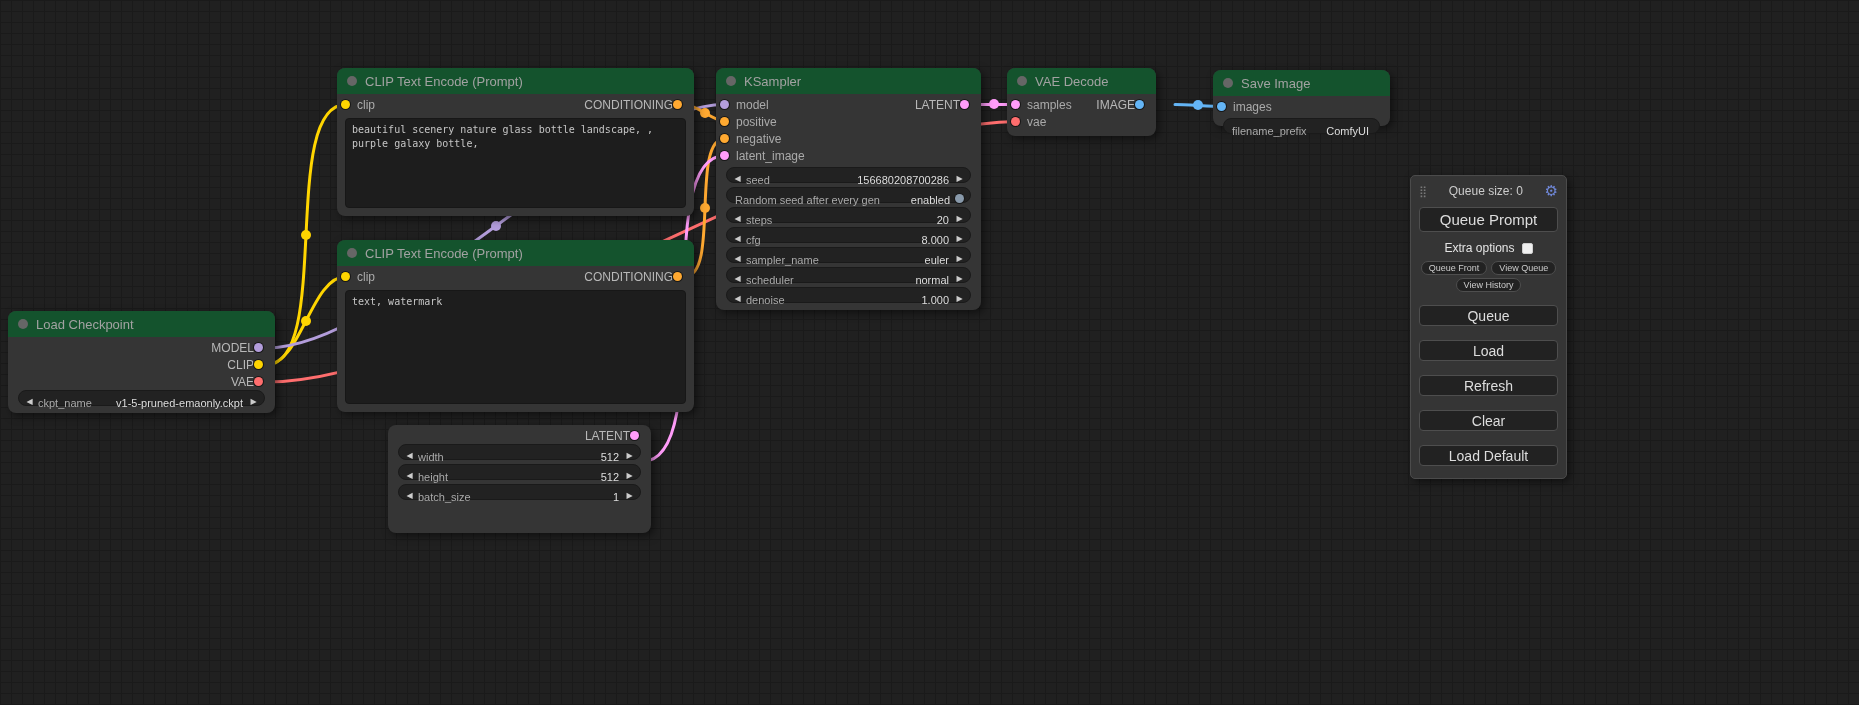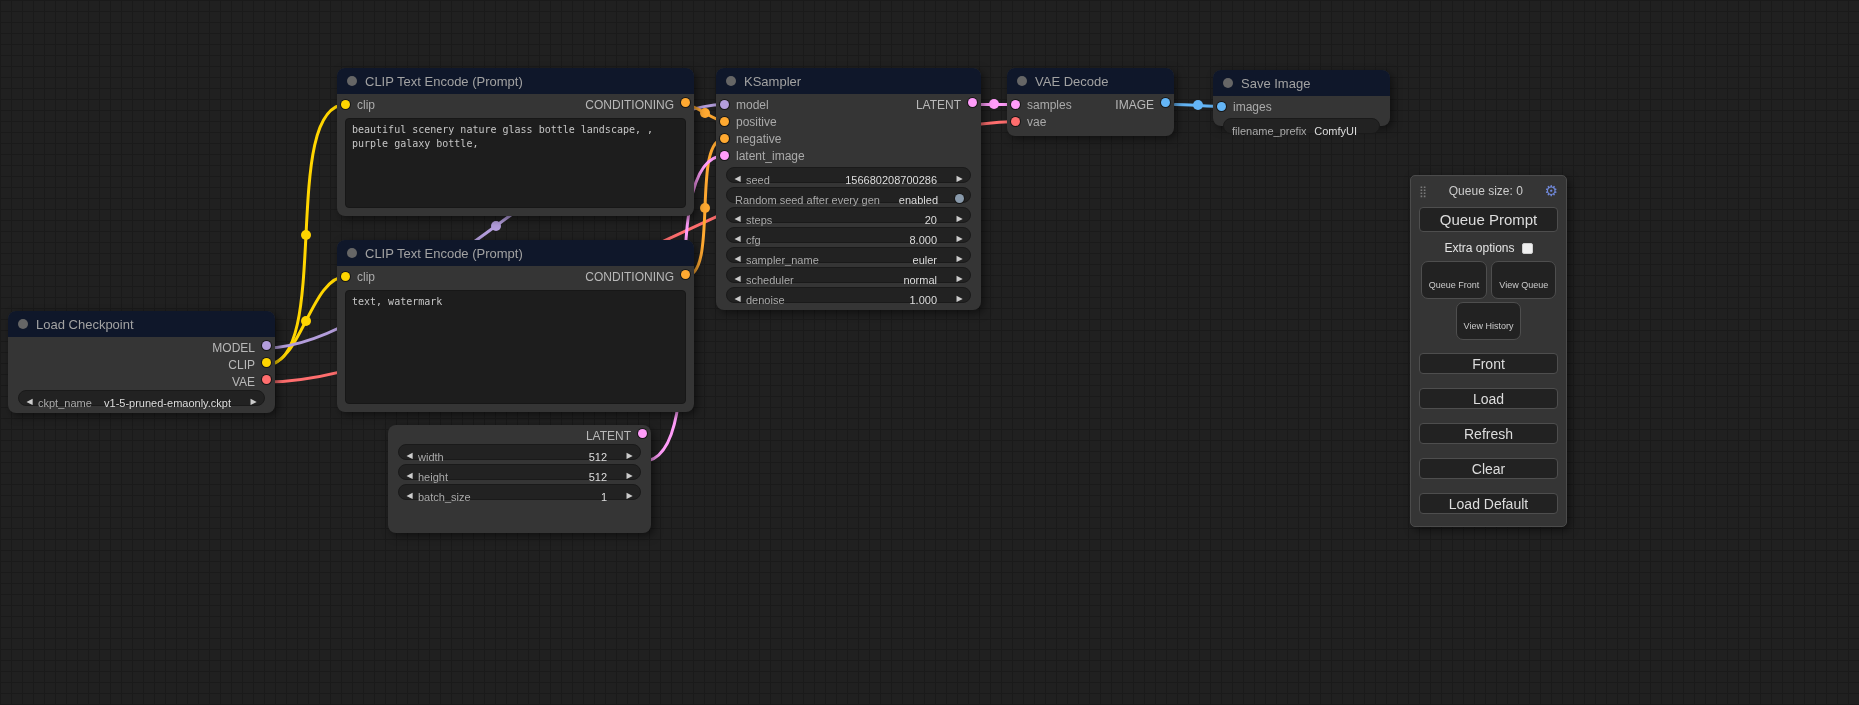--- a/index.html
+++ b/index.html
@@ -16,74 +16,74 @@
     background-size:11px 11px,11px 11px,110px 110px,110px 110px;
   }
   #wires{position:absolute;left:0;top:0;z-index:1;pointer-events:none}
   #wires path{fill:none;stroke-width:3;stroke-linecap:round}
 
   .node{
     position:absolute;background:#353535;border-radius:8px;z-index:2;
     box-shadow:3px 3px 9px rgba(0,0,0,.5);color:#aaa;font-size:12px;
   }
   .node-title{
-    height:26px;background:#0f172a;border-radius:8px 8px 0 0;
+    height:26px;background:#14532d;border-radius:8px 8px 0 0;
     display:flex;align-items:center;gap:8px;padding:0 10px;
     color:#a2a2a2;font-size:13px;white-space:nowrap;cursor:move;
   }
   .title-dot{width:10px;height:10px;border-radius:50%;background:#666;flex:none}
   .slots{padding-top:2px}
   .slot-row{height:17px;display:flex;align-items:center;justify-content:space-between;position:relative}
   .slot-in{display:flex;align-items:center;gap:7px;margin-left:4px;color:#aaa}
-  .slot-out{display:flex;align-items:flex-start;gap:7px;margin-left:auto;margin-right:4px;color:#b8b8b8}
+  .slot-out{display:flex;align-items:center;margin-left:auto;margin-right:12px;color:#b8b8b8}
   .port{width:9px;height:9px;border-radius:50%;flex:none;box-shadow:0 0 0 1px #181818;cursor:crosshair}
 
   .widget{
     height:16px;margin:0 10px 4px;background:#222;border:1px solid #1a1a1a;border-radius:9px;
     display:flex;padding:6px 5px;font-size:11px;color:#aaa;cursor:pointer;white-space:nowrap;
   }
   .widget .arrow{color:#ccc;font-size:8px;width:11px;text-align:center;flex:none}
   .widget .wlabel{margin-left:3px}
-  .widget .wvalue{margin-left:auto;margin-right:17px;color:#ddd}
+  .widget .wvalue{margin-left:auto;margin-right:5px;color:#ddd}
   .toggle-dot{width:9px;height:9px;border-radius:50%;flex:none;margin-right:1px;box-shadow:0 0 0 1px #181818}
 
   .prompt-box{
     position:absolute;left:8px;right:8px;bottom:8px;background:#1d1d1d;border:1px solid #171717;
     border-radius:4px;color:#c6c6c6;font:10px/1.4 "DejaVu Sans Mono",monospace;
     padding:4px 6px;resize:none;outline:none;overflow:hidden;width:calc(100% - 16px);
   }
 
   
   #node-load-checkpoint{left:8px;top:311px;width:267px;height:102px}
   #node-clip-positive{left:337px;top:68px;width:357px;height:148px}
   #node-clip-positive .prompt-box{top:50px}
   #node-clip-negative{left:337px;top:240px;width:357px;height:172px}
   #node-clip-negative .prompt-box{top:50px}
   #node-empty-latent{left:388px;top:425px;width:263px;height:108px}
   #node-ksampler{left:716px;top:68px;width:265px;height:242px}
-  #node-vae-decode{left:1007px;top:68px;width:167px;height:68px}
+  #node-vae-decode{left:1007px;top:68px;width:149px;height:68px}
   #node-save-image{left:1213px;top:70px;width:177px;height:56px}
   .widgets-gap{height:3px}
 
   
   .menu{
     position:absolute;left:1410px;top:175px;width:157px;z-index:3;
     background:#353535;border:1px solid #4b4b4b;border-radius:5px;
     box-shadow:3px 3px 9px rgba(0,0,0,.5);padding:6px 8px 12px;
     display:flex;flex-direction:column;align-items:center;color:#ddd;
   }
   .menu-header{width:100%;display:flex;align-items:center;justify-content:space-between;font-size:12px;color:#ccc}
   .drag-handle{color:#7a7a7a;font-size:11px;cursor:move}
   .gear{font-size:15px;cursor:pointer}
   .btn{background:#222;border:1px solid #4e4e4e;border-radius:4px;color:#ddd;font-family:inherit;cursor:pointer;display:block}
   .btn-queue{width:100%;height:25px;font-size:15px;margin-top:7px}
   .extra-row{display:flex;align-items:center;gap:7px;margin-top:9px;font-size:12px;color:#e4e4e4}
   .checkbox{width:11px;height:11px;background:#f0f0f0;border-radius:2px;border:1px solid #cfcfcf;cursor:pointer}
   .small-row{display:flex;gap:4px;margin-top:6px}
-  .btn-small{font-size:9px;color:#ccc;height:14px;line-height:11px;padding:18px 7px;border-radius:7px}
+  .btn-small{font-size:9px;color:#ccc;height:14px;line-height:11px;padding:0 7px;border-radius:7px}
   .view-history{margin-top:3px}
   .btn-big{width:100%;height:21px;font-size:14px;margin-top:14px}
   .btn-big.first{margin-top:13px}
 </style>
 </head>
 <body>
 
 <svg id="wires" width="1859" height="705">
   <path d="M 266 365 C 333 365, 279 104.5, 346 104.5" style="stroke: rgb(255, 213, 0);"></path>
   <path d="M 266 365 C 301 365, 311 276.5, 346 276.5" style="stroke: rgb(255, 213, 0);"></path>
@@ -340,18 +340,18 @@
   <button class="btn btn-queue">Queue Prompt</button>
   <div class="extra-row">
     <span>Extra options</span>
     <span class="checkbox"></span>
   </div>
   <div class="small-row">
     <button class="btn btn-small">Queue Front</button>
     <button class="btn btn-small">View Queue</button>
   </div>
   <button class="btn btn-small view-history">View History</button>
-  <button class="btn btn-big first">Front</button>
+  <button class="btn btn-big first">Queue</button>
   <button class="btn btn-big">Load</button>
   <button class="btn btn-big">Refresh</button>
   <button class="btn btn-big">Clear</button>
   <button class="btn btn-big">Load Default</button>
 </div>
 
 </body></html>

